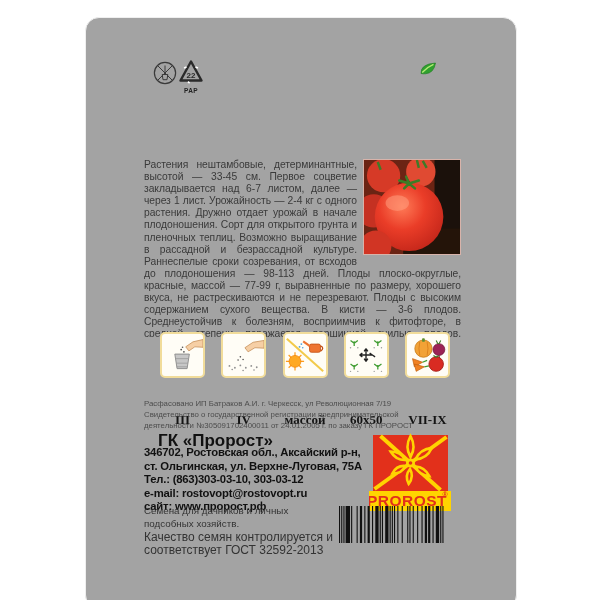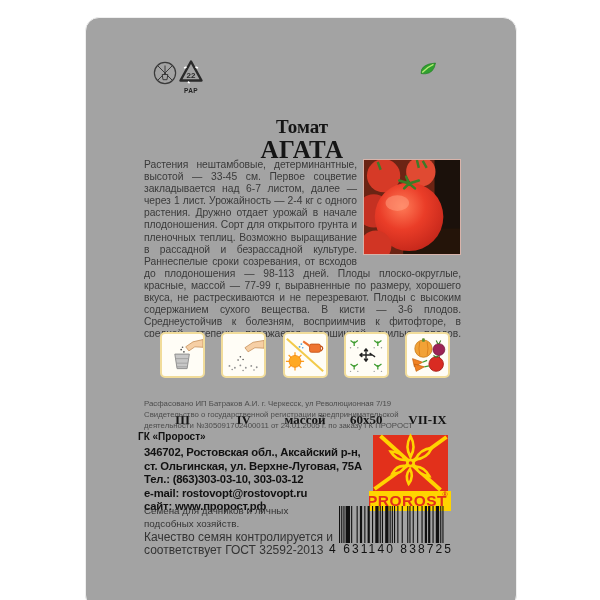--- a/index.html
+++ b/index.html
@@ -29,21 +29,21 @@
   .picto-row{position:absolute;left:74px;top:314px;width:290px;display:flex;justify-content:space-between;}
   .picto{display:flex;flex-direction:column;align-items:center;width:45px;gap:33px;}
   .picto-box{width:45px;height:46px;box-sizing:border-box;border:2px solid #f1dc9a;border-radius:5px;
     background:#fffdf6;display:flex;align-items:center;justify-content:center;}
   .picto-label{margin-top:2px;font-family:"Liberation Serif",serif;font-weight:bold;font-size:13px;color:#141414;line-height:14px;}
 
   
   .fineprint{position:absolute;left:58px;top:380px;width:300px;font-size:7.8px;line-height:11px;color:#4c4c4c;}
 
   
-  .company-name{position:absolute;left:52px;top:413px;font-size:10px;font-weight:bold;color:#111;}
+  .company-name{position:absolute;left:72px;top:413px;font-size:17px;font-weight:bold;color:#111;}
   .company-details{position:absolute;left:58px;top:428px;width:230px;font-size:11.3px;font-weight:bold;
     line-height:13.6px;color:#111;letter-spacing:-0.2px;}
 
   .note-audience{position:absolute;left:58px;top:487px;font-size:9.8px;line-height:12.6px;color:#333;}
   .note-quality{position:absolute;left:58px;top:513px;font-size:12px;line-height:12.6px;color:#333;}
 
   
   .logo{position:absolute;left:283px;top:415px;width:82px;height:80px;}
   .logo svg{display:block;}
 
@@ -74,24 +74,20 @@
       </svg>
       <div class="pap-label">PAP</div>
     </div>
     <div class="icon-abs" style="left:333px;top:43px;width:18px;height:15px;">
       <svg viewBox="0 0 18 14" width="18" height="15">
         <path d="M2,12 Q1.5,2.5 16.5,1.5 Q15,11.5 6.5,12.3 Q4,12.5 2,12 Z" fill="#2fa02f" stroke="#1f7a1f" stroke-width="0.6"></path>
         <path d="M3.2,11 Q8,5.5 14.5,2.8" stroke="#b5ec74" stroke-width="1.3" fill="none"></path>
       </svg>
     </div>
 
-    <div class="title-wrap">
-      <div class="title-type">Томат</div>
-      <div class="title-variety">АГАТА</div>
-    </div>
 
     <div class="desc">
       <div class="photo">
         <svg viewBox="0 0 98 96" preserveAspectRatio="none">
           <defs>
             <radialGradient id="tom" cx="40%" cy="35%" r="75%">
               <stop offset="0%" stop-color="#ff7b57"></stop>
                 <stop offset="45%" stop-color="#ea3d28"></stop>
                 <stop offset="100%" stop-color="#bf2318"></stop>
             </radialGradient>
@@ -288,17 +284,16 @@
             <rect x="78.10" y="0" width="1.10" height="37" fill="#111"></rect>
             <rect x="82.50" y="0" width="1.10" height="37" fill="#111"></rect>
             <rect x="85.80" y="0" width="2.20" height="37" fill="#111"></rect>
             <rect x="89.10" y="0" width="2.20" height="37" fill="#111"></rect>
             <rect x="93.50" y="0" width="1.10" height="37" fill="#111"></rect>
             <rect x="96.80" y="0" width="3.30" height="37" fill="#111"></rect>
             <rect x="101.20" y="0" width="1.10" height="37" fill="#111"></rect>
             <rect x="103.40" y="0" width="1.10" height="37" fill="#111"></rect>
           </svg>
         </div>
-      <div class="barcode-digits">4 631140 838725</div>
     </div>
 
   </div>
 </div>
 
 </body></html>

